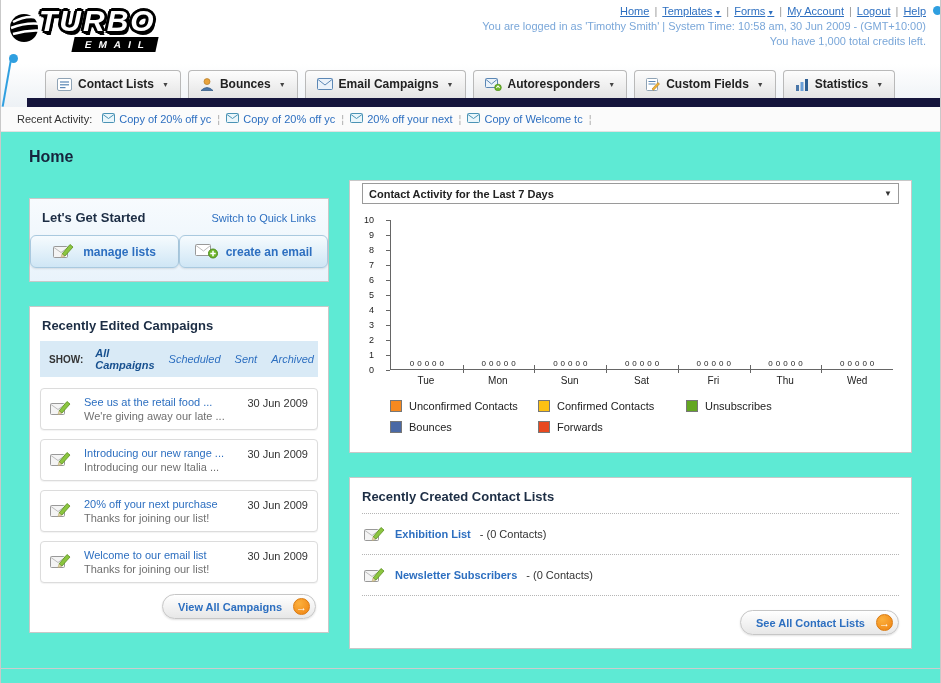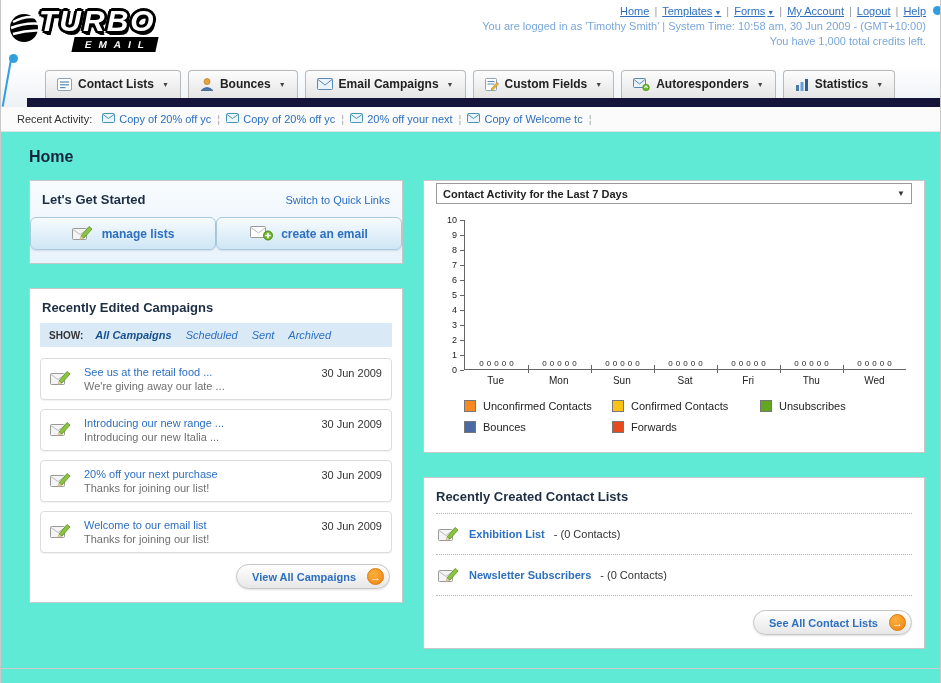--- a/index.html
+++ b/index.html
@@ -44,21 +44,21 @@
                      background:#fbfbfb; border-bottom:1px solid #e2e2e2; font-size:11px; color:#333; }
   .ra-title { font-weight:normal; color:#333; }
   .ra-items { display:flex; align-items:center; gap:6px; }
   .ra-item { display:flex; align-items:center; gap:4px; color:#2d6fc0; cursor:pointer; }
   .ra-sep { color:#aaa; }
 
   
   main { padding:8px 28px 0; }
   h1 { font-size:16px; font-weight:bold; color:#16243d; margin:8px 0 14px; }
   .columns { display:flex; gap:20px; align-items:flex-start; }
-  .left-col { width:374px; flex:none; }
+  .left-col { width:300px; flex:none;margin-top:18px; }
   .right-col { flex:1; }
   .panel { border:1px solid #c8c8c8; background:#fff; margin-bottom:24px; }
   .panel-title { font-size:13px; font-weight:bold; color:#1c2d44; padding:11px 12px 8px; }
 
   
   .get-started { background:linear-gradient(#f7fbfe,#e9f3fb); padding-bottom:13px; }
   .gs-header { display:flex; justify-content:space-between; align-items:baseline; padding-right:12px; }
   .gs-link { font-size:11px; color:#2d6fc0; cursor:pointer; }
   .gs-buttons { display:flex; gap:0; padding:2px 0 0; }
   .gs-btn { flex:1; display:flex; align-items:center; justify-content:center; gap:8px; height:33px;
@@ -88,21 +88,21 @@
                   text-align:center; background:radial-gradient(circle at 35% 30%, #fcb03c, #ef8312);
                   border:1px solid #d97a10; }
 
   
   .stats-select { margin:2px 12px 12px; border:1px solid #9a9a9a; height:21px; display:flex; align-items:center;
                   justify-content:space-between; padding:0 6px; font-size:11px; color:#222; background:#fff; cursor:pointer;font-weight:bold; }
   .select-arrow { font-size:8px; color:#333; }
   .chart-wrap { margin:16px 18px 2px 16px; }
   .chart-row { display:flex; }
   .y-axis { position:relative; width:24px; height:150px; flex:none; }
-  .y-label { position:absolute; right:7px; transform:translateY(-50%); font-size:9px; color:#222; }
+  .y-label { position:absolute; right:16px; transform:translateY(-50%); font-size:9px; color:#222; }
   .y-tick { position:absolute; right:0; width:4px; height:1px; background:#666; }
   .plot { position:relative; flex:1; height:150px; border-left:1px solid #666; border-bottom:1px solid #666; }
   .zeros-row { position:absolute; left:0; right:0; bottom:1px; display:flex; }
   .zero-group { flex:1; display:flex; justify-content:center; gap:3px; }
   .zero { font-size:8px; color:#222; }
   .x-sep { position:absolute; bottom:-4px; width:1px; height:8px; background:#666; }
   .x-labels { display:flex; margin-left:24px; padding-top:5px; }
   .x-label { flex:1; text-align:center; font-size:10px; color:#222; }
   .legend { display:flex; flex-wrap:wrap; width:460px; margin:14px 0 10px 40px; }
   .legend-item { width:148px; display:flex; align-items:center; gap:7px; margin-bottom:9px; }
@@ -176,40 +176,40 @@
             <svg width="16" height="12" viewBox="0 0 16 12">
               <rect x="0.5" y="0.5" width="15" height="11" rx="1" fill="#eaf2fa" stroke="#5b87b5"></rect>
               <path d="M1 1.5 l7 5.5 7-5.5" fill="none" stroke="#5b87b5"></path>
             </svg>
           </span>
           <span class="tab-label">Email Campaigns</span>
           <span class="tab-arrow">▼</span>
         </div>
         <div class="tab">
           <span class="tab-icon">
+            <svg width="17" height="13" viewBox="0 0 17 13">
+              <rect x="0.5" y="0.5" width="12" height="9" rx="1" fill="#eaf2fa" stroke="#5b87b5"></rect>
+              <path d="M1 1.5 l5.5 4.5 5.5-4.5" fill="none" stroke="#5b87b5"></path>
+              <circle cx="13" cy="9.5" r="3.3" fill="#6fb62c" stroke="#4e8c1d" stroke-width="0.7"></circle>
+              <path d="M11.4 9.8 l1.6-1.8 1.6 1.8" stroke="#fff" fill="none" stroke-width="1.1"></path>
+            </svg>
+          </span>
+          <span class="tab-label">Autoresponders</span>
+          <span class="tab-arrow">▼</span>
+        </div>
+        <div class="tab">
+          <span class="tab-icon">
             <svg width="14" height="13" viewBox="0 0 14 13">
               <rect x="0.5" y="0.5" width="11" height="12" rx="1" fill="#fff" stroke="#8fa3b5"></rect>
               <line x1="2.5" y1="3.5" x2="9.5" y2="3.5" stroke="#5b87b5"></line>
               <line x1="2.5" y1="6" x2="9.5" y2="6" stroke="#5b87b5"></line>
               <path d="M6 11 L12 4.5 L13.5 6 L7.5 12.3 Z" fill="#f0b434" stroke="#b57b22" stroke-width="0.6"></path>
             </svg>
           </span>
           <span class="tab-label">Custom Fields</span>
-          <span class="tab-arrow">▼</span>
-        </div>
-        <div class="tab">
-          <span class="tab-icon">
-            <svg width="17" height="13" viewBox="0 0 17 13">
-              <rect x="0.5" y="0.5" width="12" height="9" rx="1" fill="#eaf2fa" stroke="#5b87b5"></rect>
-              <path d="M1 1.5 l5.5 4.5 5.5-4.5" fill="none" stroke="#5b87b5"></path>
-              <circle cx="13" cy="9.5" r="3.3" fill="#6fb62c" stroke="#4e8c1d" stroke-width="0.7"></circle>
-              <path d="M11.4 9.8 l1.6-1.8 1.6 1.8" stroke="#fff" fill="none" stroke-width="1.1"></path>
-            </svg>
-          </span>
-          <span class="tab-label">Autoresponders</span>
           <span class="tab-arrow">▼</span>
         </div>
         <div class="tab">
           <span class="tab-icon">
             <svg width="14" height="13" viewBox="0 0 14 13">
               <rect x="1" y="7" width="3" height="6" fill="#4a76a8"></rect>
               <rect x="5.5" y="4" width="3" height="9" fill="#6a9fd8"></rect>
               <rect x="10" y="1" width="3" height="12" fill="#2d5f94"></rect>
             </svg>
           </span>

